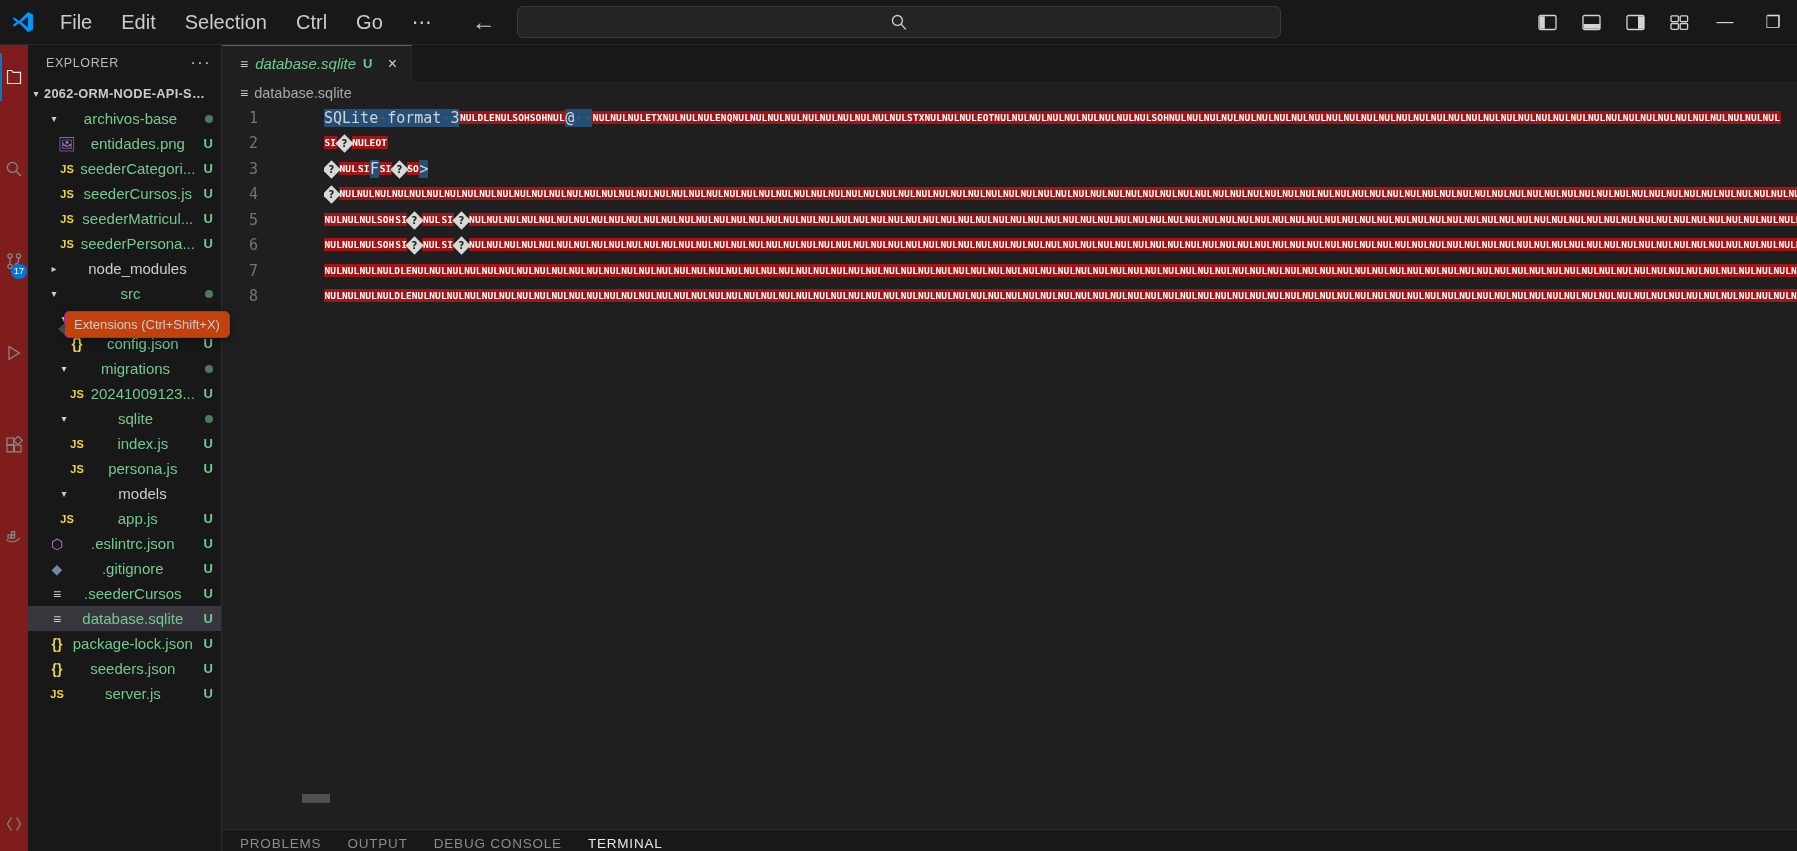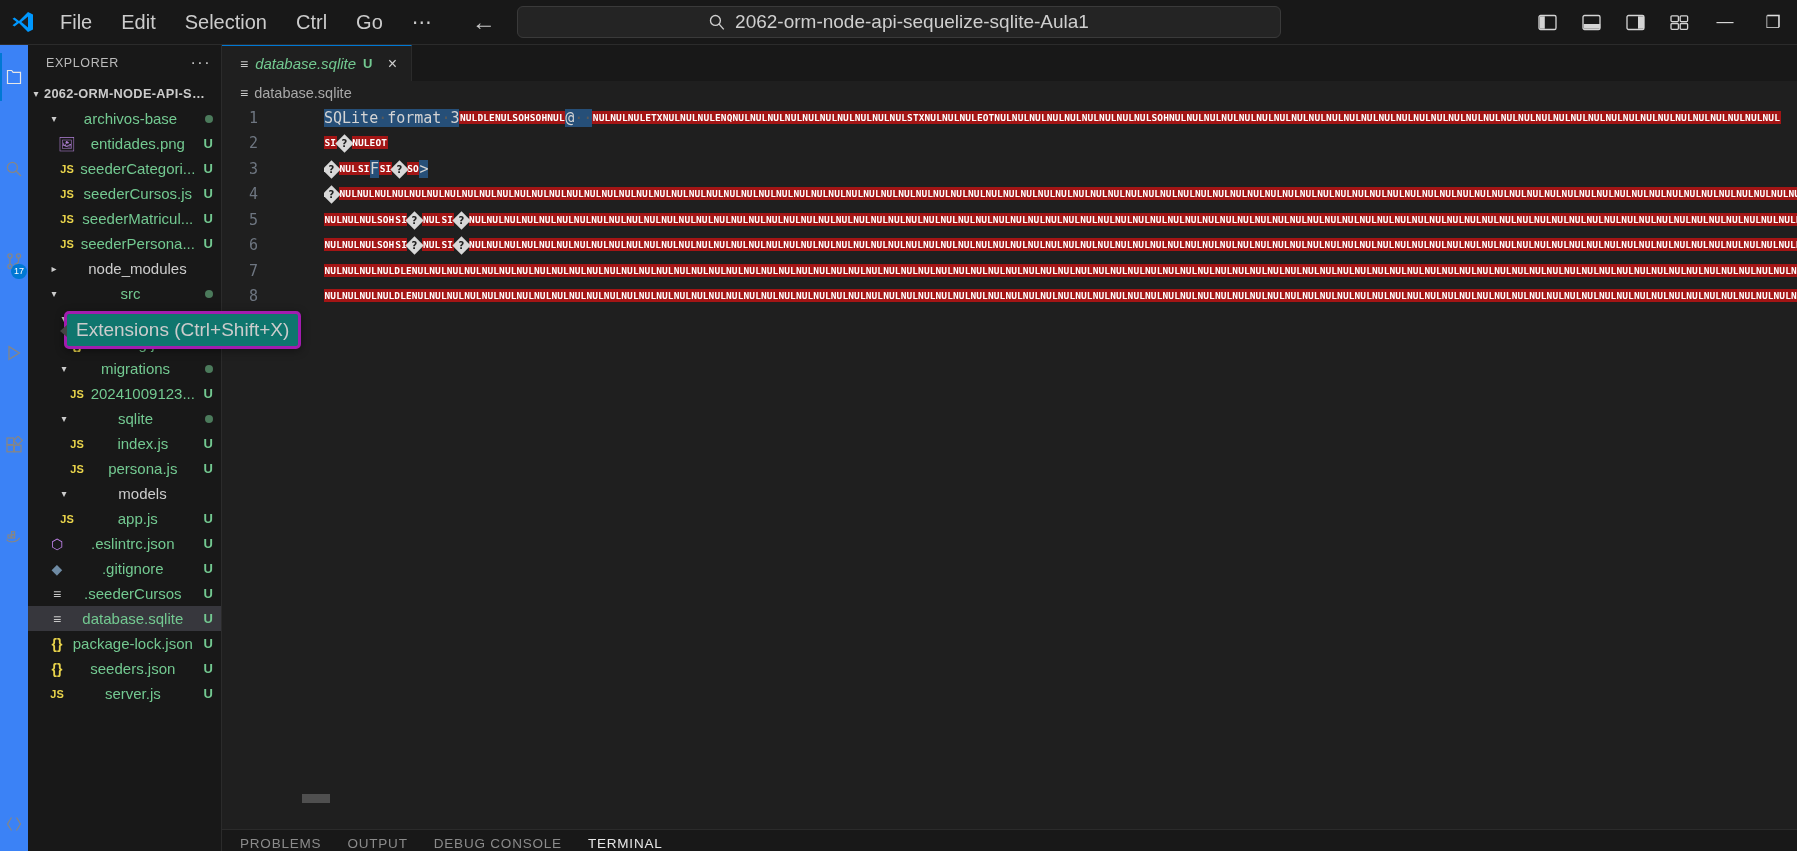--- a/index.html
+++ b/index.html
@@ -39,21 +39,21 @@
   .titleright { margin-left: auto; display: flex; align-items: center; }
   .layout-btn { width: 44px; height: 45px; display: flex; align-items: center; justify-content: center; }
   .win-btn { width: 48px; height: 45px; display: flex; align-items: center; justify-content: center;
              color: #dddddd; font-size: 17px; }
 
   
   .bodyrow { flex: 1; display: flex; min-height: 0; position: relative; }
 
   
   .activitybar {
-    width: 28px; min-width: 28px; background: #3b82f6; display: flex;
+    width: 28px; min-width: 28px; background: #7f1d1d; display: flex;
     flex-direction: column; align-items: center; padding-top: 8px; position: relative; gap: 44px;
   }
   .act-item {
     width: 28px; height: 48px; display: flex; align-items: center; justify-content: center;
     position: relative; color: #868686;
   }
   .act-item.active { color: #e7e7e7; }
   .act-item.active::before {
     content: ""; position: absolute; left: 0; top: 0; bottom: 0; width: 2px; background: #0078d4;
   }
@@ -91,22 +91,22 @@
   .dot { width: 8px; height: 8px; border-radius: 50%; background: #4b7a5b; margin-left: 6px; }
   .js-icon { color: #e9d44b; font-size: 11px; font-weight: bold; font-family: "Liberation Sans", sans-serif; }
   .json-icon { color: #e9d44b; font-size: 14px; font-weight: bold; }
   .sq-icon { color: #c8c8c8; font-size: 14px; }
   .png-icon { color: #b180d7; font-size: 14px; }
   .git-icon { color: #6f8ba4; font-size: 14px; }
   .eslint-icon { color: #c586f0; font-size: 14px; }
 
   .tooltip {
     position: absolute; left: 36px; top: 266px; z-index: 60;
-    background: #0f766e; border: 3px solid #a21caf; border-radius: 5px;
-    color: #cccccc; font-size: 19px; padding: 5px 9px; white-space: nowrap;
+    background: #c2410c; border: 1px solid #a21caf; border-radius: 5px;
+    color: #cccccc; font-size: 13px; padding: 5px 9px; white-space: nowrap;
     box-shadow: 0 2px 8px rgba(0,0,0,.4);
   }
   .tooltip::before{
     content:""; position:absolute; left:-7px; top:11px; width:0;height:0;
     border-top:6px solid transparent;border-bottom:6px solid transparent;border-right:7px solid #454545;
   }
 
   
   .editorcol { flex: 1; display: flex; flex-direction: column; min-width: 0; background: #1f1f1f; }
   .tabsrow { height: 36px; background: #181818; display: flex; align-items: stretch; }
@@ -189,21 +189,20 @@
       <div class="navarrow">→</div>
     </div>
 
     <div class="cmdcenter">
       <span>
         <svg class="search-glyph" viewBox="0 0 16 16" fill="none" stroke="#cfcfcf" stroke-width="1.2">
           <circle cx="6.6" cy="6.6" r="4.4"></circle>
             <line x1="9.9" y1="9.9" x2="14" y2="14.6"></line>
         </svg>
       </span>
-      <span>2062-orm-node-api-sequelize-sqlite-Aula1</span>
     </div>
 
     <div class="titleright">
       <div class="layout-btn">
         <svg width="19" height="17" viewBox="0 0 19 17">
             <rect x="1" y="1.5" width="17" height="14" rx="1.6" fill="none" stroke="#d4d4d4" stroke-width="1.3"></rect>
             <rect x="1.8" y="2.3" width="5" height="12.4" fill="#d4d4d4"></rect>
           </svg>
       </div>
       <div class="layout-btn">

